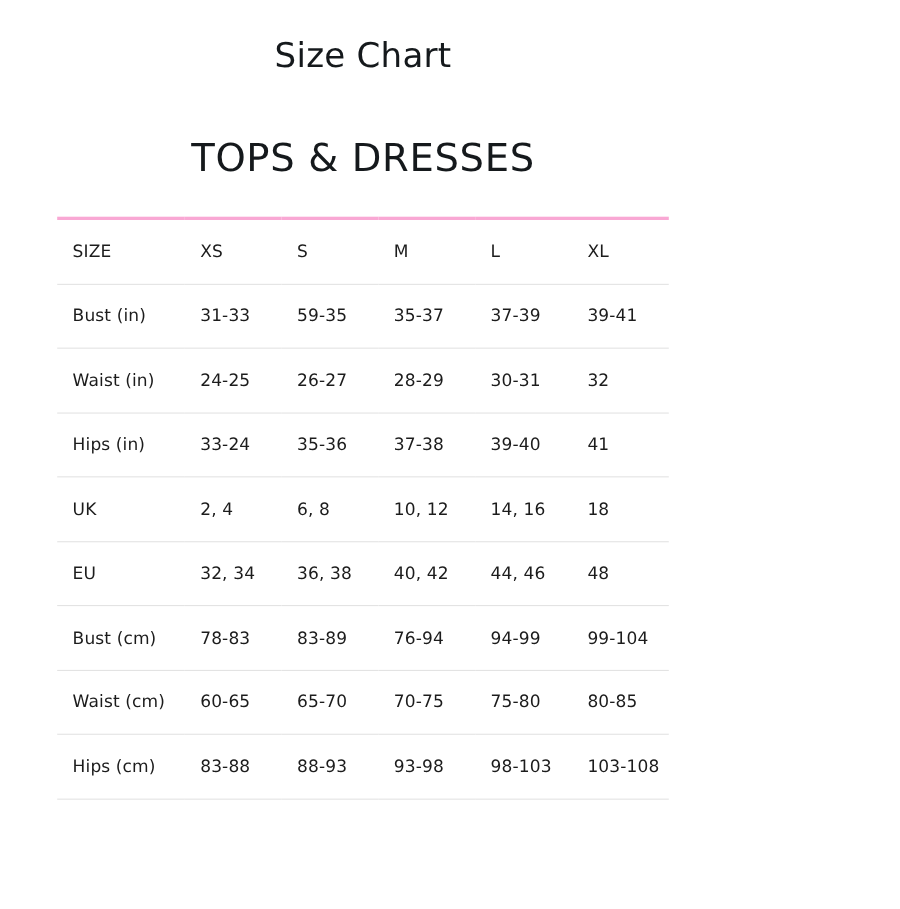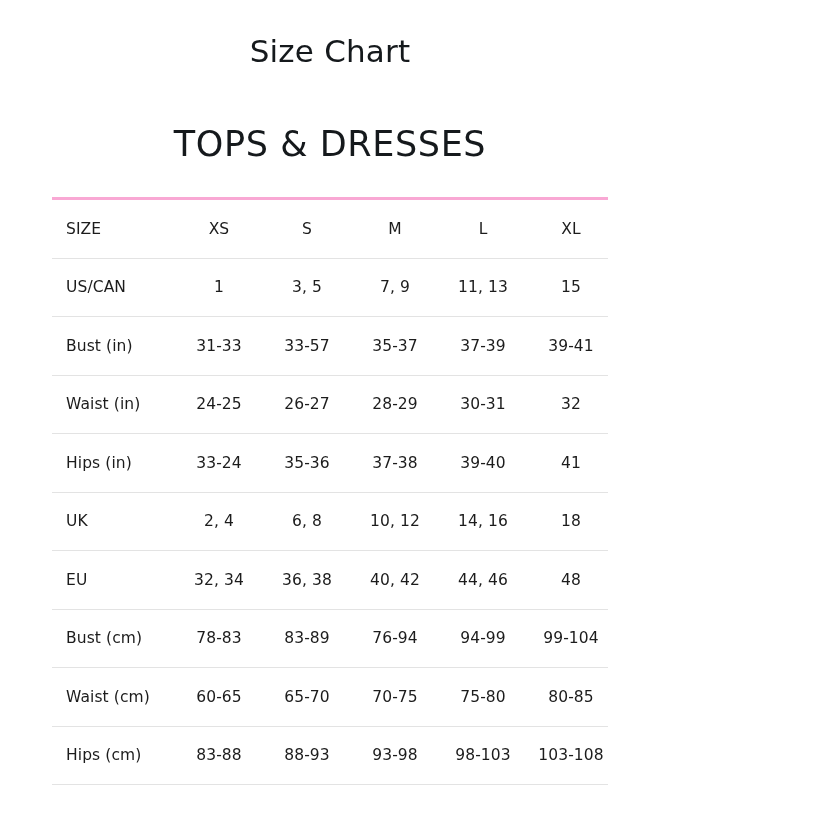--- a/index.html
+++ b/index.html
@@ -65,21 +65,20 @@
     border-top: 3px solid #f9a8d4;
   }
   table.size-table tbody tr:last-child td {
     border-bottom: 1px solid #e3e3e3;
   }
   col.c-label { width: 116px; }
   col.c-val { width: 88px; }
   .cell-inner {
     display: block;
     padding-left: 14px;
-    text-align: center;
   }
   .label-inner {
     display: block;
     padding-left: 14px;
   }
 </style>
 </head>
 <body>
 
 <div class="page">
@@ -116,47 +115,27 @@
               <span class="cell-inner">L</span>
             </th>
           <th>
               <span class="cell-inner">XL</span>
             </th>
         </tr>
       </thead>
       <tbody>
         <tr>
           <td>
-              <span class="label-inner">US/CAN</span>
-            </td>
-          <td>
-              <span class="cell-inner">1</span>
-            </td>
-          <td>
-              <span class="cell-inner">3, 5</span>
-            </td>
-          <td>
-              <span class="cell-inner">7, 9</span>
-            </td>
-          <td>
-              <span class="cell-inner">11, 13</span>
-            </td>
-          <td>
-              <span class="cell-inner">15</span>
-            </td>
-        </tr>
-        <tr>
-          <td>
               <span class="label-inner">Bust (in)</span>
             </td>
           <td>
               <span class="cell-inner">31-33</span>
             </td>
           <td>
-              <span class="cell-inner">33-57</span>
+              <span class="cell-inner">59-35</span>
             </td>
           <td>
               <span class="cell-inner">35-37</span>
             </td>
           <td>
               <span class="cell-inner">37-39</span>
             </td>
           <td>
               <span class="cell-inner">39-41</span>
             </td>

